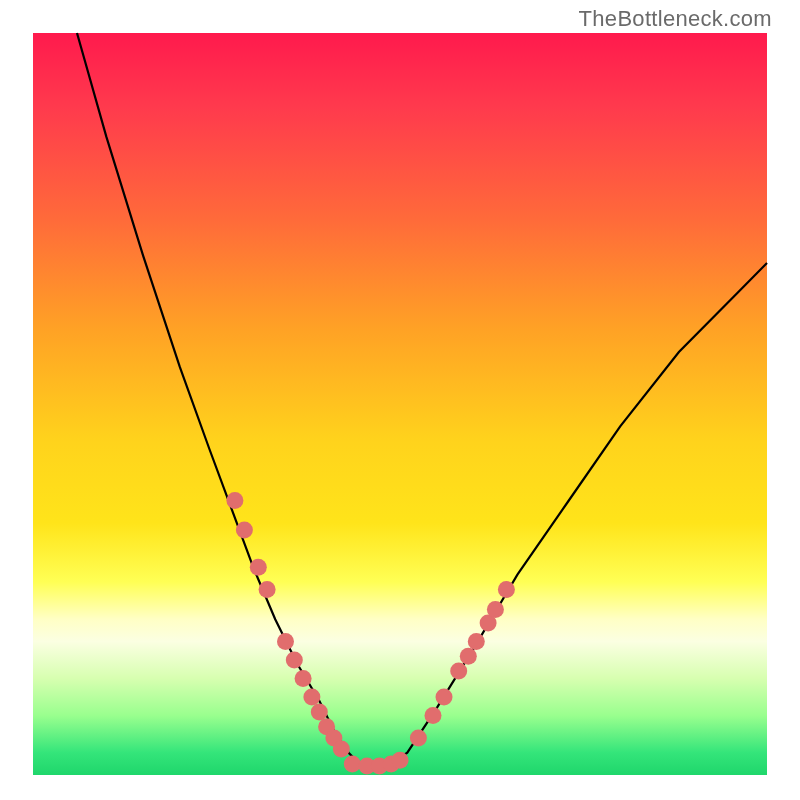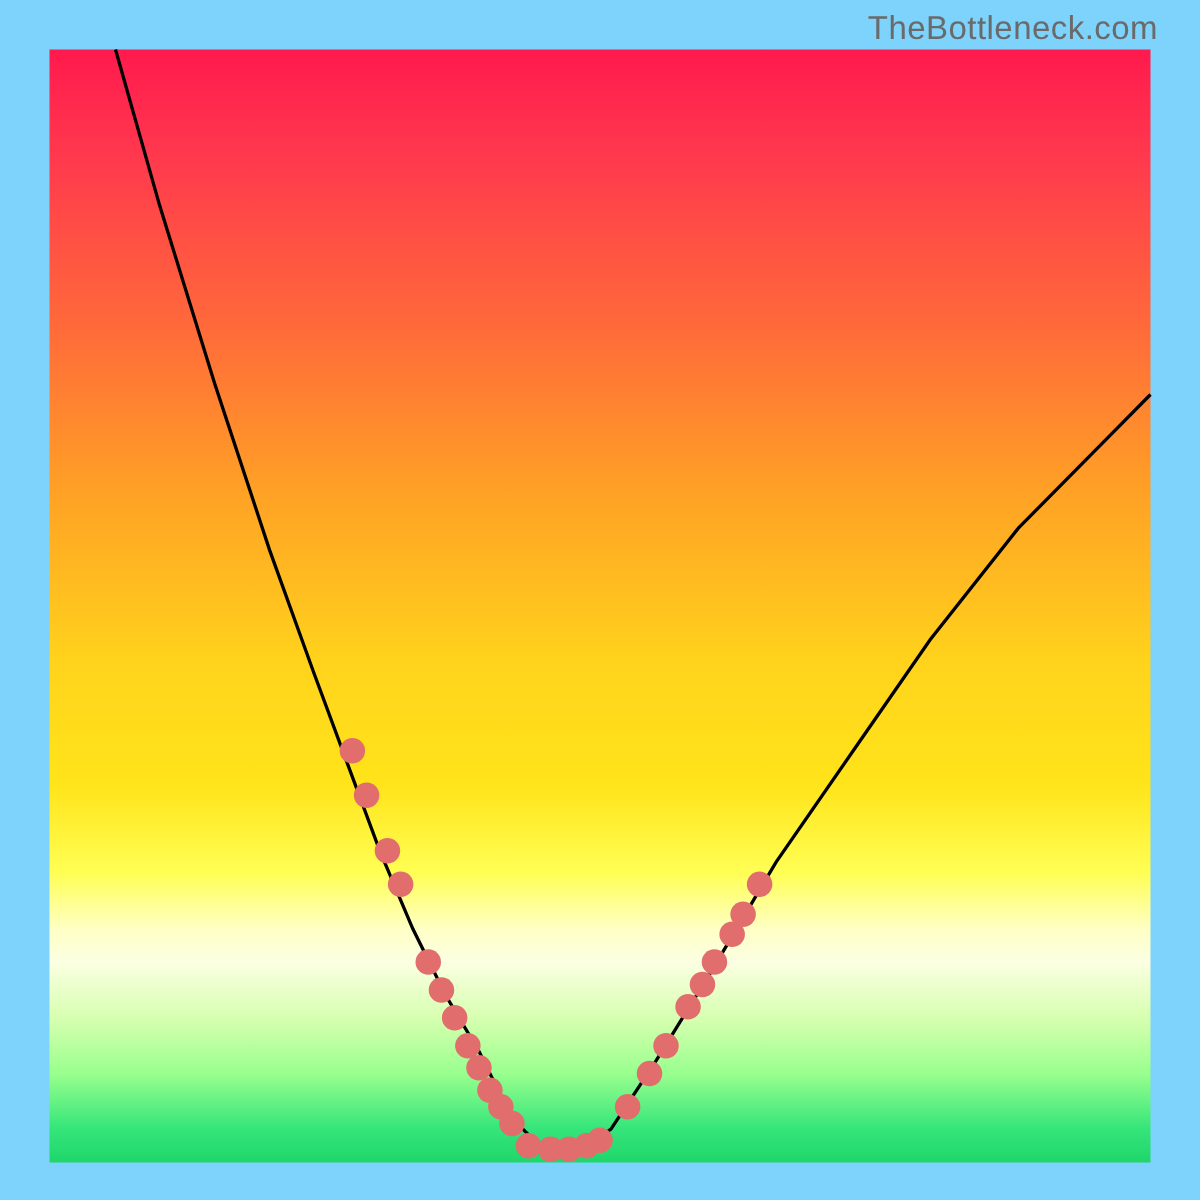--- a/index.html
+++ b/index.html
@@ -10,21 +10,21 @@
     background: #000000;
     overflow: hidden;
     font-family: Arial, Helvetica, sans-serif;
   }
   .frame {
     position: absolute;
     left: 0;
     top: 0;
     width: 800px;
     height: 800px;
-    background: #7dd3fc;
+    background: #ffffff;
   }
   .plot-area {
     position: absolute;
     left: 33px;
     top: 33px;
     width: 734px;
     height: 742px;
     
     background: linear-gradient(
       to bottom,

